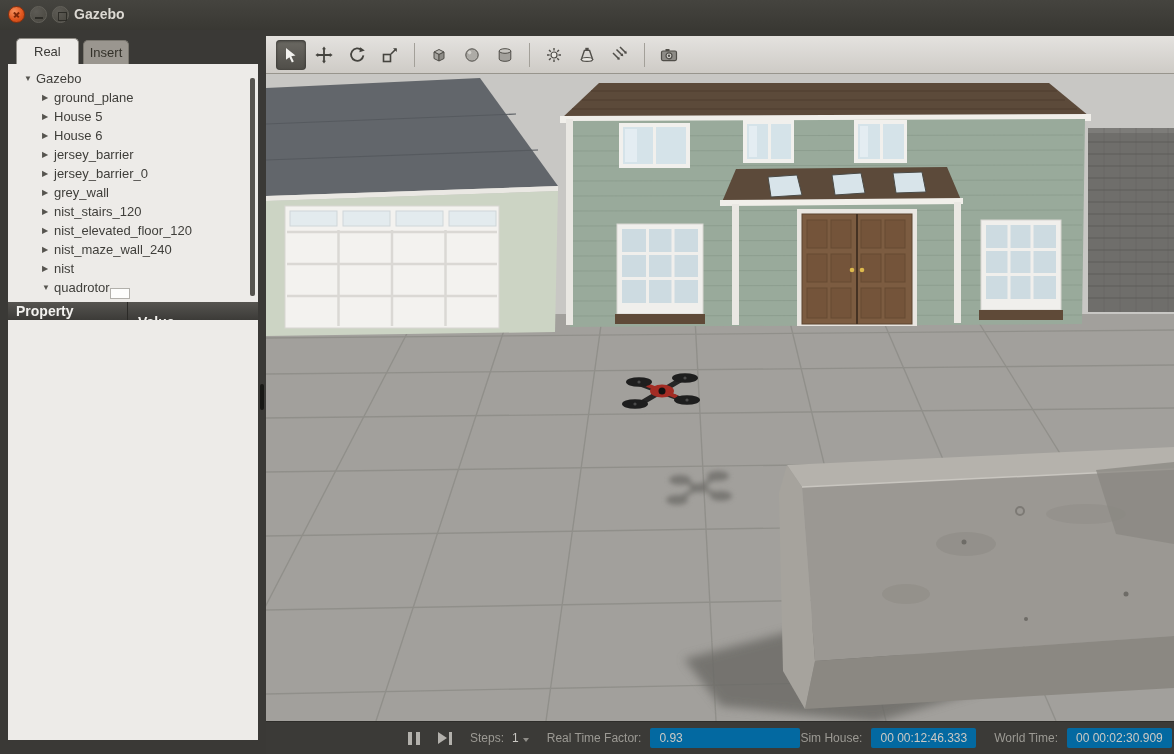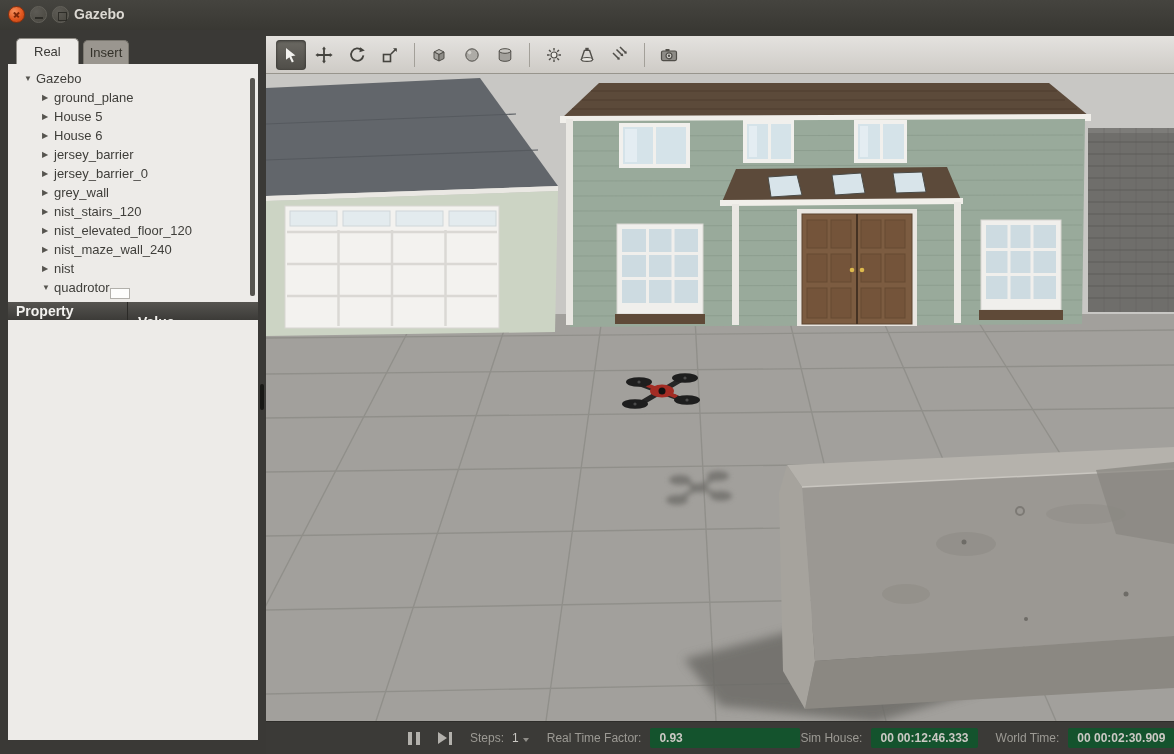--- a/index.html
+++ b/index.html
@@ -63,21 +63,21 @@
     white-space:nowrap; overflow:hidden; }
   .sb-btn { display:flex; align-items:center; }
   .sb-btn.pause { gap:4px; }
   .sb-btn.pause i { width:4px; height:13px; background:#b3b1ac; display:block; }
   .sb-btn.step { margin-left:18px; gap:2px; }
   .sb-btn.step .tri { width:0; height:0; border-left:9px solid #b3b1ac; border-top:6.5px solid transparent; border-bottom:6.5px solid transparent; }
   .sb-btn.step .bar { width:3px; height:13px; background:#b3b1ac; }
   .sb-label { margin-left:18px; }
   .steps-box { margin-left:8px; display:flex; align-items:center; gap:4px; color:#cbc9c4; }
   .steps-box .spin { width:0; height:0; border-top:4px solid #8f8d88; border-left:3.5px solid transparent; border-right:3.5px solid transparent; margin-top:3px; }
-  .sb-val { background:#14532d; color:#cbc9c4; padding:3px 9px; border-radius:2px; margin-left:9px;font-weight:bold; }
+  .sb-val { background:#0369a1; color:#cbc9c4; padding:3px 9px; border-radius:2px; margin-left:9px; }
   .sb-val.rtf { min-width:150px; }
   .sb-label.sim { margin-left:auto; }
   .sb-label.iter { margin-left:14px; }
 </style>
 </head>
 <body>
 
 <div class="window">
 
   <div class="titlebar">

